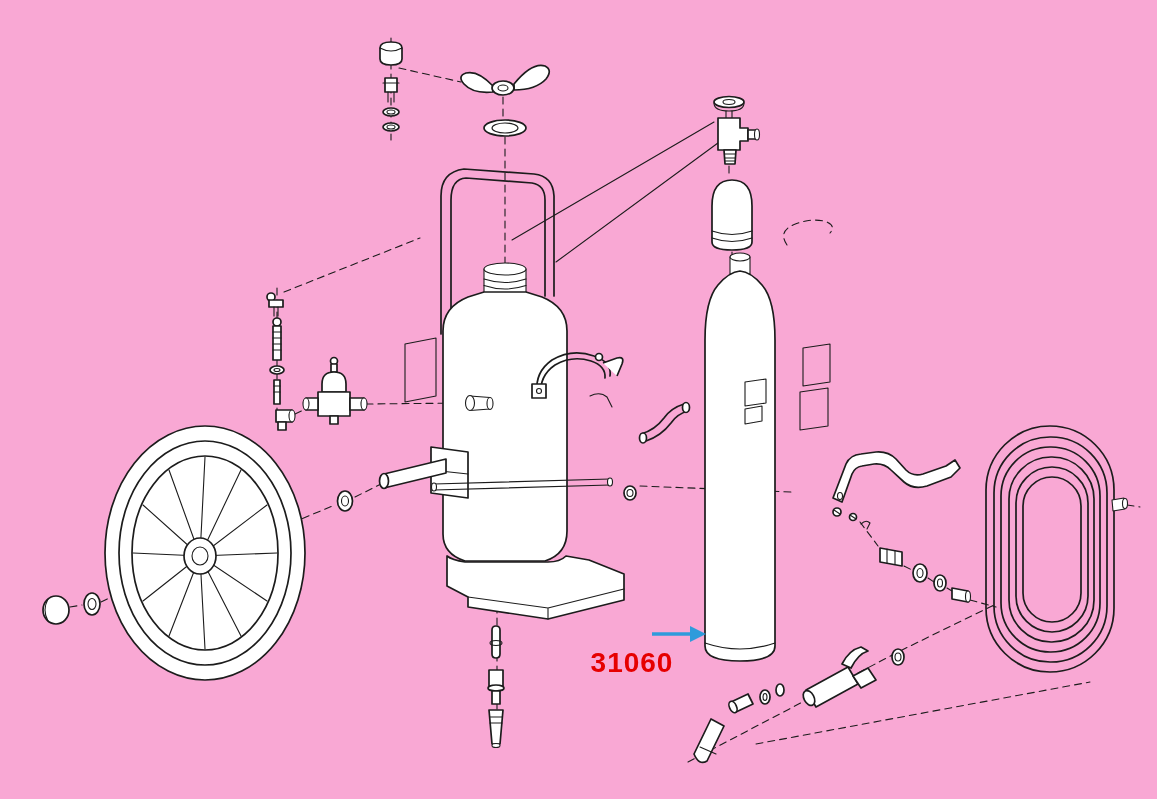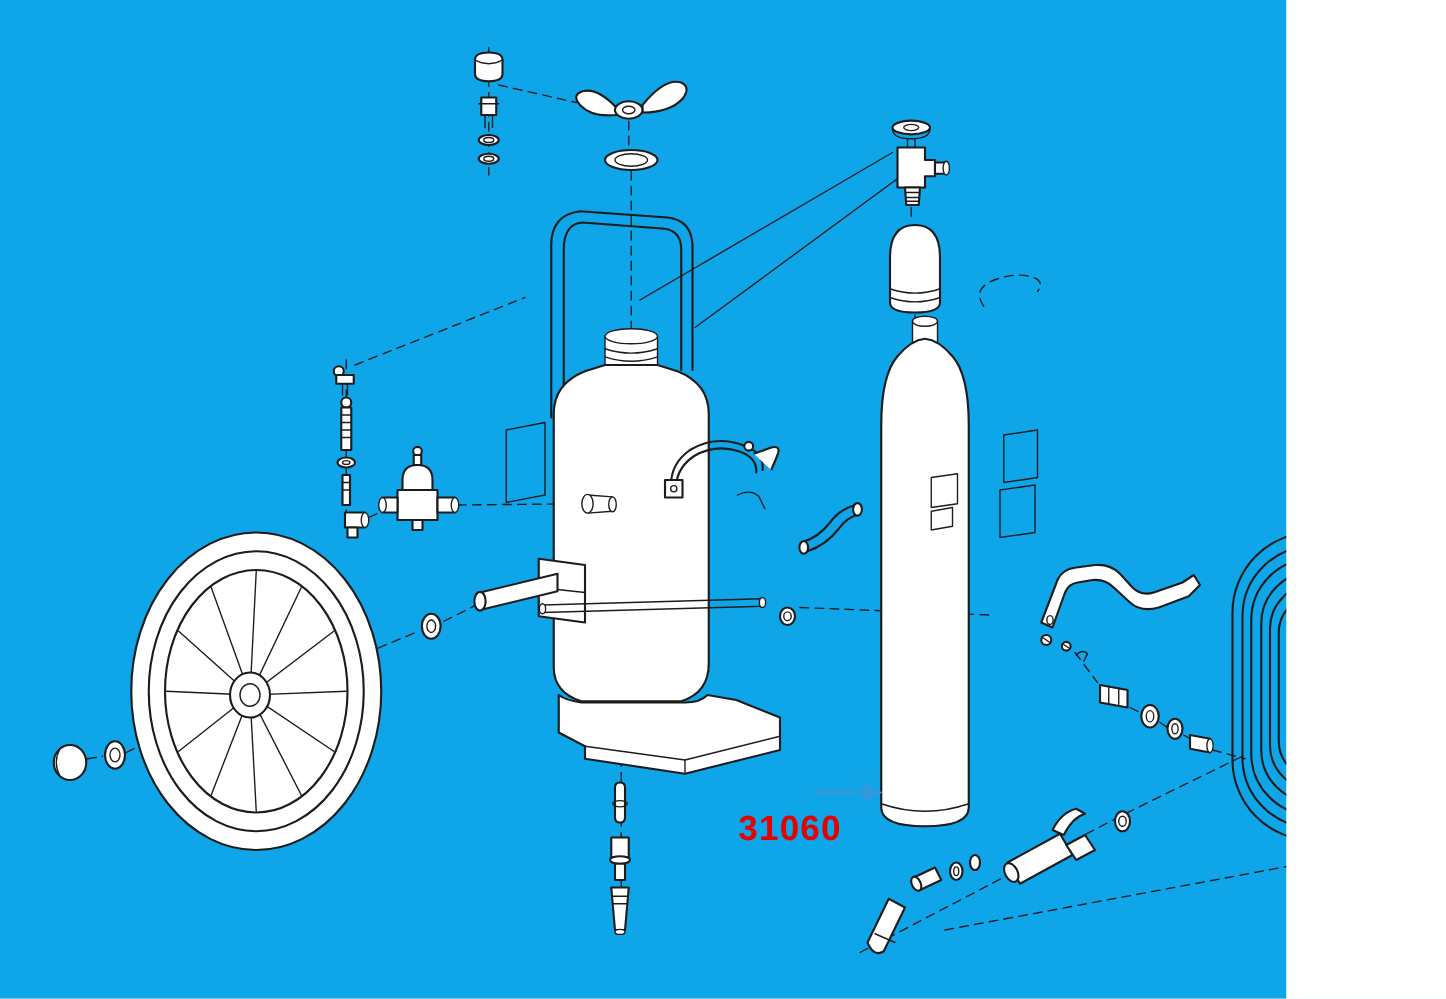--- a/index.html
+++ b/index.html
@@ -1,16 +1,16 @@
 <!DOCTYPE html>
 <html><head>
 <meta charset="utf-8">
 <style>
   html,body{margin:0;padding:0;background:#ffffff;}
-  .stage{width:1029px;height:799px;position:relative;background:#0ea5e9;overflow:hidden;}
+  .stage{width:1157px;height:799px;position:relative;background:#f9a8d4;overflow:hidden;}
   svg{display:block;}
   .o  {fill:none;   stroke:#1c1c1c;stroke-width:1.7;stroke-linecap:round;stroke-linejoin:round;}
   .w  {fill:#ffffff;stroke:#1c1c1c;stroke-width:1.7;stroke-linejoin:round;}
   .t  {fill:none;   stroke:#1c1c1c;stroke-width:1.1;stroke-linecap:round;stroke-linejoin:round;}
   .tw {fill:#ffffff;stroke:#1c1c1c;stroke-width:1.1;stroke-linejoin:round;}
   .d  {fill:none;   stroke:#1c1c1c;stroke-width:1.1;stroke-dasharray:7 5;stroke-linecap:round;}
   .callout-text{font:bold 28px "Liberation Sans", sans-serif;letter-spacing:1px;}
 </style>
 </head>
 <body>

